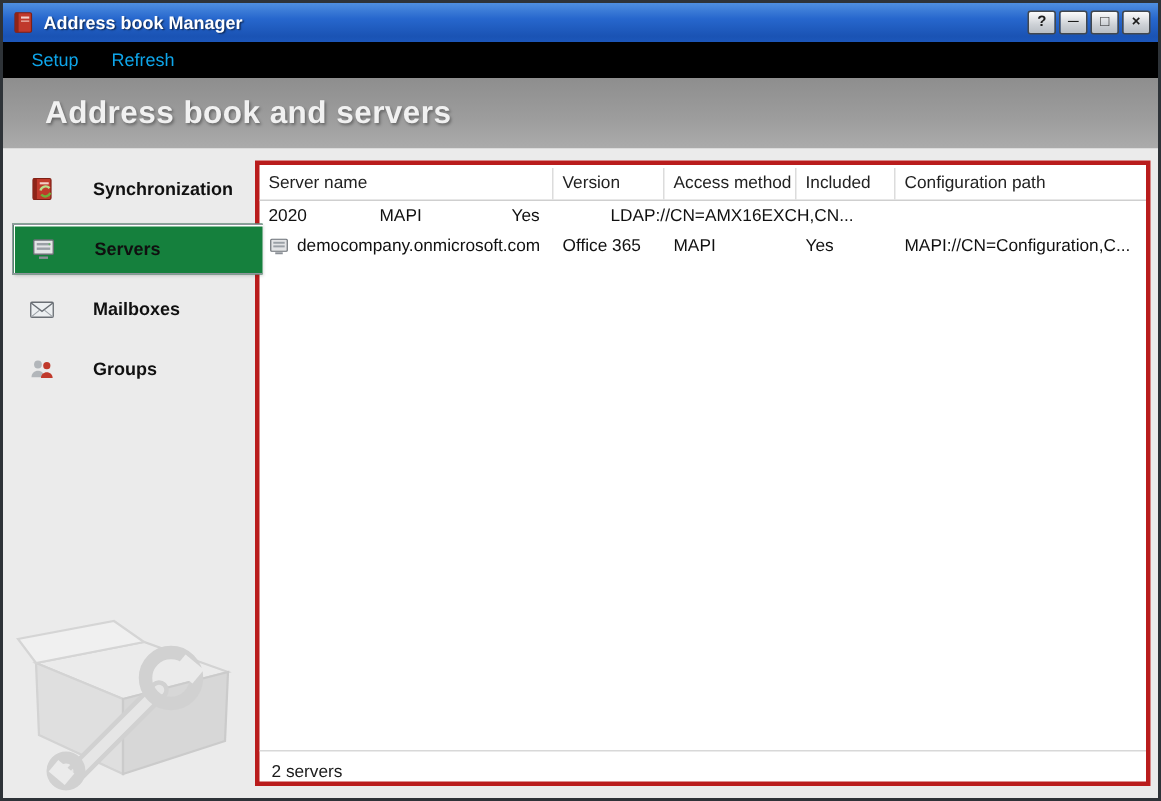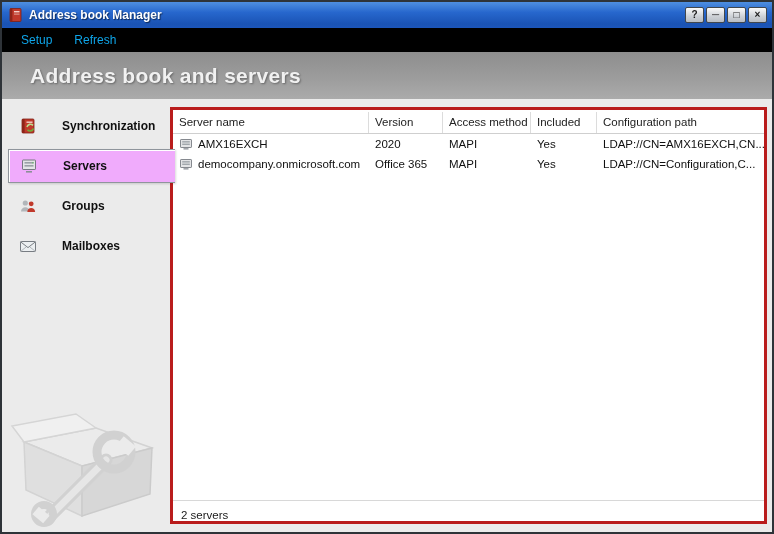--- a/index.html
+++ b/index.html
@@ -22,21 +22,21 @@
   
   .banner { height:47px; flex:0 0 47px; background:linear-gradient(180deg,#8e8e8e 0%,#9c9c9c 55%,#ababab 100%); display:flex; align-items:center; padding-left:28px; }
   .banner-title { font-size:21px; font-weight:bold; color:#f1f1f1; text-shadow:1px 1px 2px rgba(0,0,0,.35); letter-spacing:.3px; }
 
   
   .bodyarea { position:relative; flex:1; background:#ebebeb; }
 
   .sidebar { position:absolute; left:6px; top:10px; width:166px; z-index:3; }
   .side-item { display:flex; align-items:center; gap:25px; height:34px; padding-left:11px; margin-bottom:6px; font-weight:bold; font-size:12px; color:#101010; width:158px; }
   .side-item .sicon { width:18px; height:18px; flex:0 0 18px; }
-  .side-item.selected { background:#f0abfc; border:1px solid #8f959c; border-right:none; width:167px; box-shadow:inset 1px 1px 0 #fff, 1px 1px 2px rgba(0,0,0,.15); }
+  .side-item.selected { background:#15803d; border:1px solid #8f959c; border-right:none; width:167px; box-shadow:inset 1px 1px 0 #fff, 1px 1px 2px rgba(0,0,0,.15); }
 
   .watermark { position:absolute; left:8px; bottom:2px; width:152px; height:140px; opacity:.85; z-index:1; }
 
   .panel { position:absolute; left:168px; top:8px; right:5px; bottom:8px; background:#fff; border:3px solid #b91c1c; z-index:2; display:flex; flex-direction:column; }
 
   
   .thead { display:flex; height:22px; flex:0 0 22px; border-bottom:1px solid #cfcfcf; margin-top:2px; }
   .th { font-size:11.5px; color:#222; padding:4px 6px 0 6px; border-right:1px solid #dcdcdc; overflow:hidden; white-space:nowrap; }
   .c1 { width:196px; } .c2 { width:74px; } .c3 { width:88px; } .c4 { width:66px; } .c5 { flex:1; border-right:none; }
   .trow { display:flex; height:20px; align-items:center; font-size:11.5px; color:#101010; }
@@ -103,38 +103,38 @@
               <circle cx="13" cy="5.8" r="0.7" fill="#5cb85c"></circle>
               <rect x="6" y="14" width="6" height="1.6" fill="#8b9097"></rect>
             </svg>
         </span>
         <span>Servers</span>
       </div>
 
       <div class="side-item">
         <span class="sicon">
           <svg viewBox="0 0 18 18" width="18" height="18">
+              <rect x="1.5" y="4.5" width="15" height="10" rx="0.8" fill="#eceff1" stroke="#6a6f75" stroke-width="0.9"></rect>
+              <path d="M1.8 5l7.2 5.6L16.2 5" fill="none" stroke="#6a6f75" stroke-width="0.9"></path>
+              <path d="M1.8 14.2l5.6-4.4M16.2 14.2l-5.6-4.4" fill="none" stroke="#9aa0a6" stroke-width="0.7"></path>
+            </svg>
+        </span>
+        <span>Mailboxes</span>
+      </div>
+
+      <div class="side-item">
+        <span class="sicon">
+          <svg viewBox="0 0 18 18" width="18" height="18">
               <circle cx="6.3" cy="6" r="2.6" fill="#b2b6ba"></circle>
               <path d="M2 14.5c0-2.7 2-4.3 4.3-4.3s4.3 1.6 4.3 4.3z" fill="#b2b6ba"></path>
               <circle cx="12.2" cy="6.8" r="2.4" fill="#c0392b"></circle>
               <path d="M8.3 15c0-2.4 1.8-3.9 3.9-3.9s3.9 1.5 3.9 3.9z" fill="#c0392b"></path>
             </svg>
         </span>
         <span>Groups</span>
-      </div>
-
-      <div class="side-item">
-        <span class="sicon">
-          <svg viewBox="0 0 18 18" width="18" height="18">
-              <rect x="1.5" y="4.5" width="15" height="10" rx="0.8" fill="#eceff1" stroke="#6a6f75" stroke-width="0.9"></rect>
-              <path d="M1.8 5l7.2 5.6L16.2 5" fill="none" stroke="#6a6f75" stroke-width="0.9"></path>
-              <path d="M1.8 14.2l5.6-4.4M16.2 14.2l-5.6-4.4" fill="none" stroke="#9aa0a6" stroke-width="0.7"></path>
-            </svg>
-        </span>
-        <span>Mailboxes</span>
       </div>
 
     </div>
 
     <div class="watermark">
       <svg viewBox="0 0 152 140" width="152" height="140">
         <path d="M14 52 L86 38 L142 58 L72 76 Z" fill="#ececec" stroke="#cfcfcf" stroke-width="1.5"></path>
         <path d="M14 52 L72 76 L72 126 L16 100 Z" fill="#dedede" stroke="#cfcfcf" stroke-width="1.5"></path>
         <path d="M142 58 L72 76 L72 126 L140 104 Z" fill="#d4d4d4" stroke="#c6c6c6" stroke-width="1.5"></path>
         <path d="M14 52 L2 36 L66 24 L86 38 Z" fill="#f2f2f2" stroke="#d2d2d2" stroke-width="1.5"></path>
@@ -151,31 +151,20 @@
 
       <div class="thead">
         <div class="th c1">Server name</div>
         <div class="th c2">Version</div>
         <div class="th c3">Access method</div>
         <div class="th c4">Included</div>
         <div class="th c5">Configuration path</div>
       </div>
 
       <div class="trow">
-        <div class="cell c1">
-          <span class="rowicon">
-            <svg viewBox="0 0 14 14" width="14" height="14">
-                <rect x="1.5" y="2.5" width="11" height="8" rx="0.6" fill="#e3e4e6" stroke="#6a6f75" stroke-width="0.8"></rect>
-                <rect x="3.2" y="4.2" width="7.6" height="1.3" fill="#9aa0a6"></rect>
-                <rect x="3.2" y="6.6" width="7.6" height="1.3" fill="#9aa0a6"></rect>
-                <rect x="4.5" y="11.2" width="5" height="1.3" fill="#8b9097"></rect>
-              </svg>
-          </span>
-          <span>AMX16EXCH</span>
-        </div>
         <div class="cell c2">2020</div>
         <div class="cell c3">MAPI</div>
         <div class="cell c4">Yes</div>
         <div class="cell c5">LDAP://CN=AMX16EXCH,CN...</div>
       </div>
 
       <div class="trow">
         <div class="cell c1">
           <span class="rowicon">
             <svg viewBox="0 0 14 14" width="14" height="14">
@@ -183,21 +172,21 @@
                 <rect x="3.2" y="4.2" width="7.6" height="1.3" fill="#9aa0a6"></rect>
                 <rect x="3.2" y="6.6" width="7.6" height="1.3" fill="#9aa0a6"></rect>
                 <rect x="4.5" y="11.2" width="5" height="1.3" fill="#8b9097"></rect>
               </svg>
           </span>
           <span>democompany.onmicrosoft.com</span>
         </div>
         <div class="cell c2">Office 365</div>
         <div class="cell c3">MAPI</div>
         <div class="cell c4">Yes</div>
-        <div class="cell c5">LDAP://CN=Configuration,C...</div>
+        <div class="cell c5">MAPI://CN=Configuration,C...</div>
       </div>
 
       <div class="statusbar">
         <span>2 servers</span>
       </div>
 
     </div>
 
   </div>
 </div>

